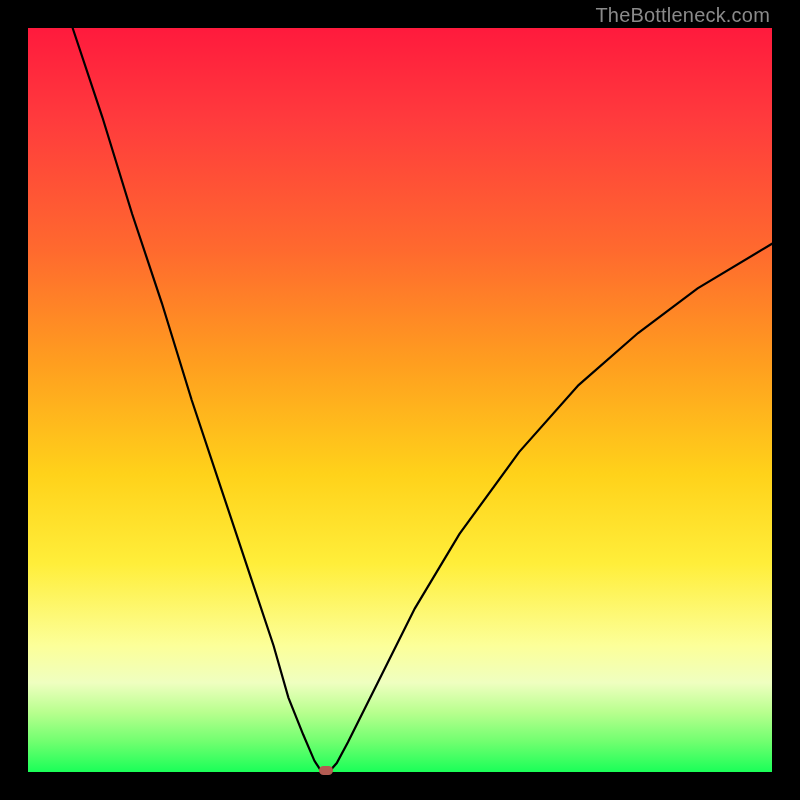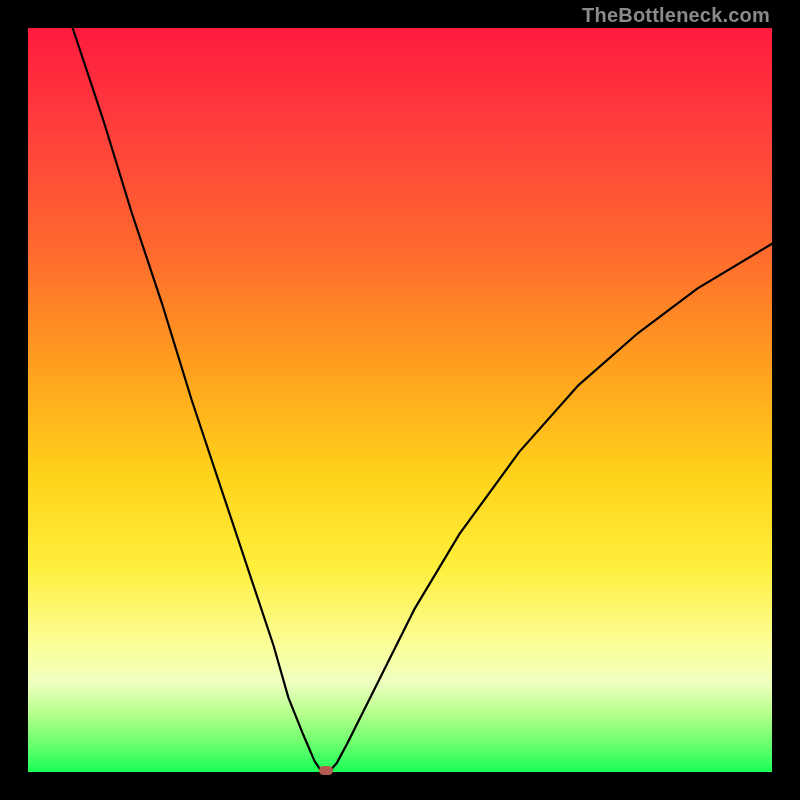--- a/index.html
+++ b/index.html
@@ -39,21 +39,21 @@
       #b8ff8e 92%,
       #6fff6f 96%,
       #1aff58 100%
     );
   }
   .attribution {
     position: absolute;
     top: 4px;
     right: 30px;
     font-size: 20px;
-    font-weight: 700;
+    font-weight: 400;
     color: #8a8a8a;
     letter-spacing: 0.2px;
     user-select: none;
   }
   svg.curve {
     position: absolute;
     left: 0;
     top: 0;
     width: 744px;
     height: 744px;

